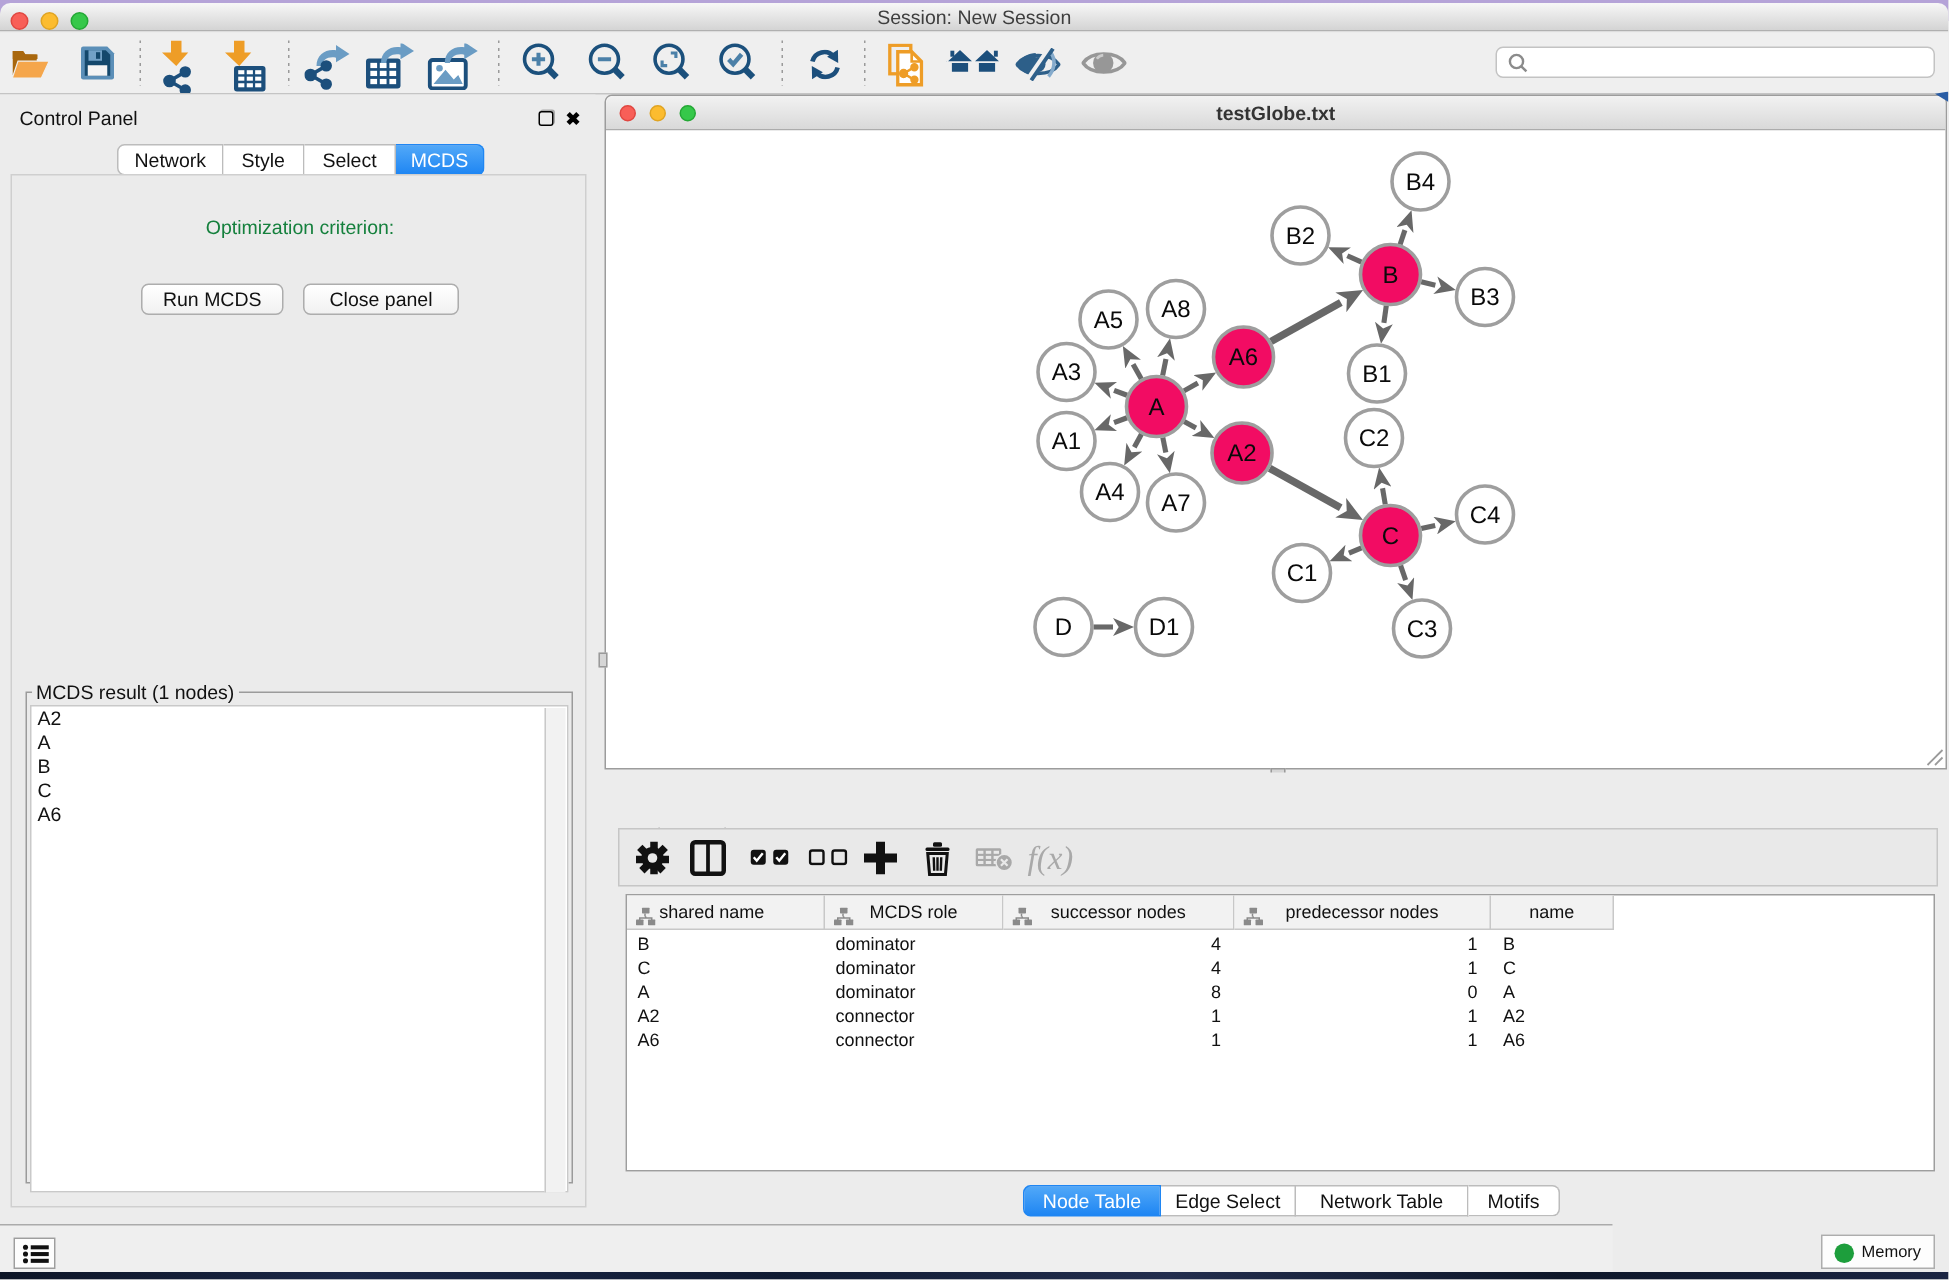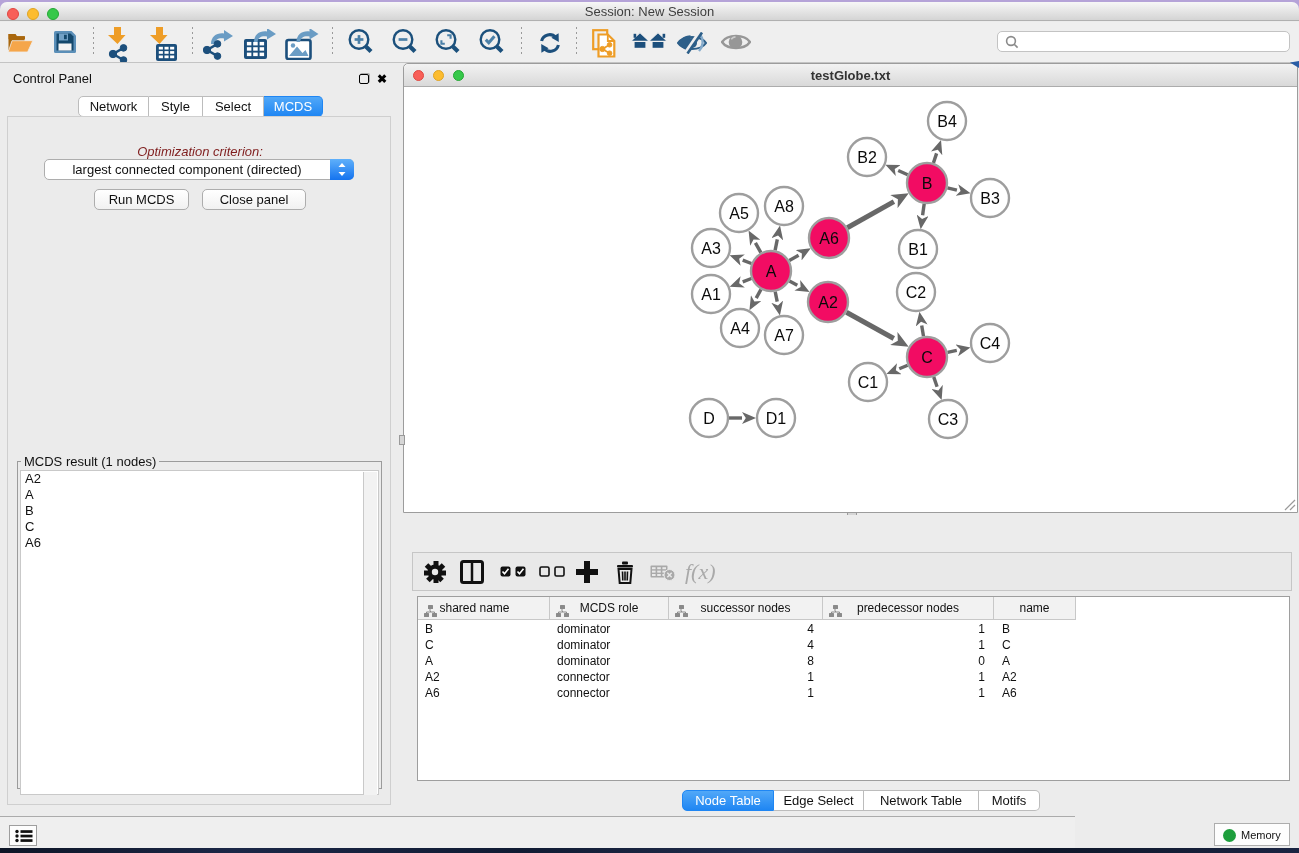--- a/index.html
+++ b/index.html
@@ -21,21 +21,21 @@
 #cpanel { left:0; top:63px; width:397px; height:753px; background:#ececec; }
 #cpanel .hdr { position:absolute; left:13px; top:8px; font-size:13px; color:#111; }
 .winbtn-box { position:absolute; width:10px; height:10px; border:1.5px solid #000; border-radius:2px; box-shadow:1px -1px 0 #aaa; }
 .winbtn-x { position:absolute; font-size:12px; font-weight:bold; color:#000; line-height:10px; }
 .seg { position:absolute; display:flex; font-size:13px; }
 .seg div { background:#fff; border:1px solid #bcbcbc; border-left:none; color:#111; text-align:center; line-height:19px; }
 .seg div:first-child { border-left:1px solid #bcbcbc; border-radius:5px 0 0 5px; }
 .seg div:last-child { border-radius:0 5px 5px 0; }
 .seg div.sel { background:linear-gradient(#51a8f8,#1f86f3); border-color:#1f86f3; color:#fff; }
 #cpinner { left:7px; top:53px; width:384px; height:689px; background:#ebebeb; border:1px solid #cfcfcf; }
-#optlabel { left:0; top:27px; width:384px; text-align:center; font-size:13px; color:#7f1d1d;font-style:italic; }
+#optlabel { left:0; top:27px; width:384px; text-align:center; font-size:13px; color:#15803d; }
 #dropdown { left:36px; top:42px; width:310px; height:21px; background:#fff; border:1px solid #adadad; border-radius:5px; font-size:13px; color:#111; }
 #dropdown .txt { position:absolute; left:0; right:24px; top:2px; text-align:center; }
 #dropdown .spin { position:absolute; right:-1px; top:-1px; width:24px; height:21px; border-radius:0 5px 5px 0; background:linear-gradient(#5fb0fa,#1473ef); }
 .btn { position:absolute; height:21px; background:linear-gradient(#ffffff,#f1f1f1); border:1px solid #adadad; border-radius:5px; font-size:13px; color:#111; text-align:center; line-height:19px; }
 #mcdsbox { position:absolute; left:9px; top:337px; width:365px; height:335px; border:1px solid #9b9b9b; margin:0; }
 #mcdsbox legend { font-size:13px; color:#111; padding:0 3px; margin-left:3px; }
 #mcdslist { position:absolute; left:2px; top:1px; width:359px; height:325px; background:#fff; border:1px solid #c9c9c9; font-size:13px; color:#111; }
 #mcdslist .item { padding-left:4px; height:16px; line-height:16px; }
 #mcdslist .sb { position:absolute; right:1px; top:1px; width:14px; height:323px; background:#f2f2f2; border-left:1px solid #c9c9c9; }
 
@@ -227,27 +227,20 @@
   <div class="winbtn-box" style="left:359px;top:11px;"></div>
   <div class="winbtn-x" style="left:377px;top:11px;">✖</div>
   <div class="seg" style="left:78px;top:33px;">
     <div style="width:71px;">Network</div>
     <div style="width:54px;">Style</div>
     <div style="width:61px;">Select</div>
     <div style="width:59px;" class="sel">MCDS</div>
   </div>
   <div class="abs" id="cpinner">
     <div class="abs" id="optlabel">Optimization criterion:</div>
-    <div class="abs" id="dropdown">
-      <div class="txt">largest connected component (directed)</div>
-      <div class="spin"><svg width="24" height="21" viewBox="0 0 24 21">
-            <path d="M12 4 L15.5 8 L8.5 8 Z" fill="#fff"></path>
-            <path d="M12 17 L15.5 13 L8.5 13 Z" fill="#fff"></path>
-          </svg></div>
-    </div>
     <div class="btn" style="left:86px;top:72px;width:95px;">Run MCDS</div>
     <div class="btn" style="left:194px;top:72px;width:104px;">Close panel</div>
     <fieldset id="mcdsbox">
       <legend>MCDS result (1 nodes)</legend>
       <div id="mcdslist">
         <div class="item">A2</div>
         <div class="item">A</div>
         <div class="item">B</div>
         <div class="item">C</div>
         <div class="item">A6</div>

